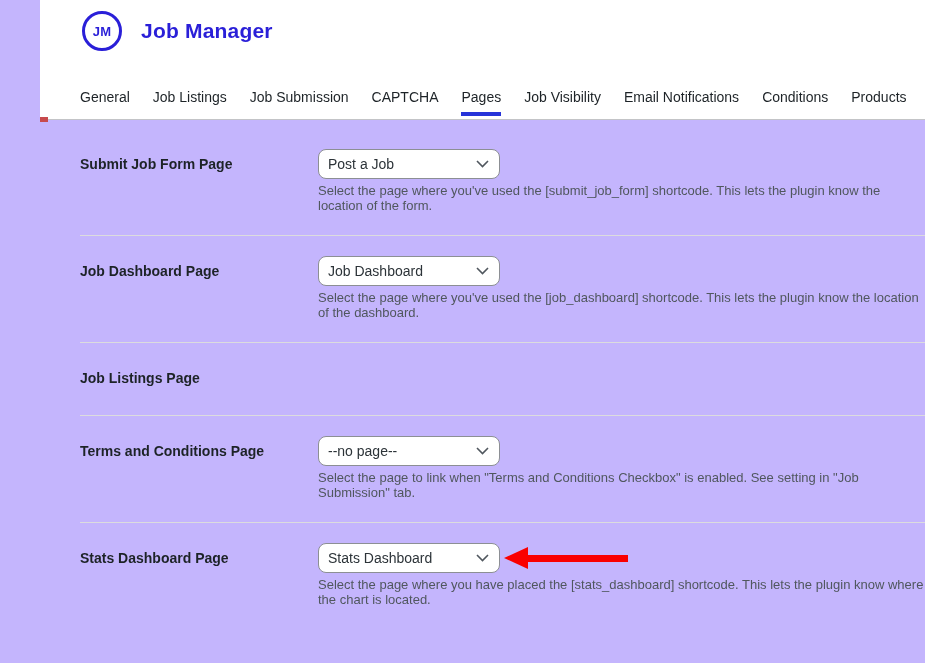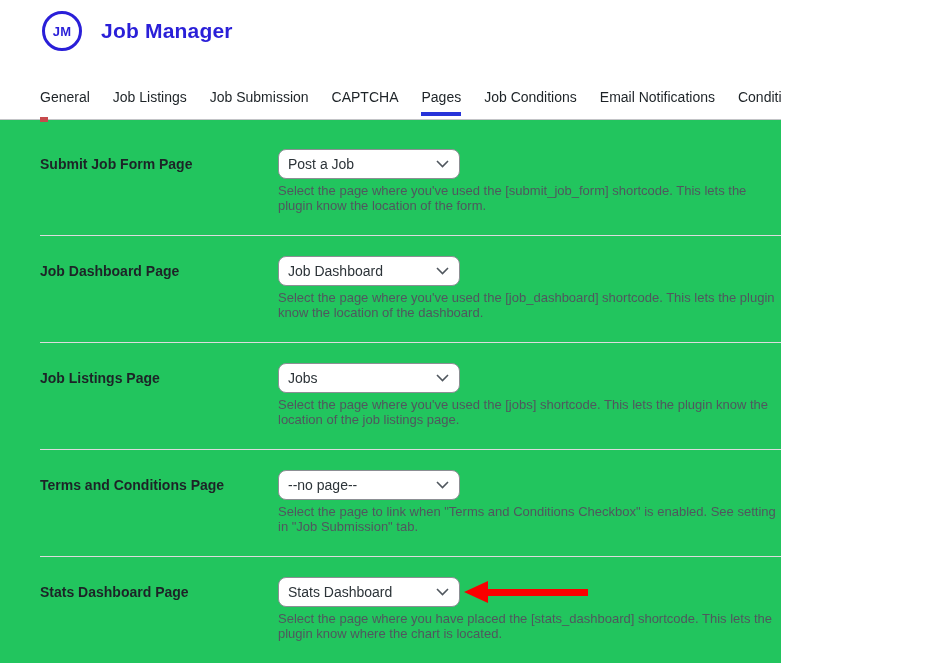--- a/index.html
+++ b/index.html
@@ -1,23 +1,24 @@
 <!DOCTYPE html>
 <html><head>
 <meta charset="utf-8">
 <style>
   * { margin: 0; padding: 0; box-sizing: border-box; }
   html,body { background: #fff; }
   .screen {
     position: relative;
-    width: 781px;
+    width: 925px;
     height: 663px;
     overflow: hidden;
-    background: #22c55e;
+    background: #c4b5fd;
     font-family: "Liberation Sans", sans-serif;
+    padding-left: 40px;
   }
   
   .header {
     position: relative;
     height: 120px;
     background: #ffffff;
     border-bottom: 1px solid #c3c4c7;
   }
   .logo-row {
     position: absolute;
@@ -128,21 +129,21 @@
       <div class="logo-circle">JM</div>
       <div class="app-title">Job Manager</div>
     </div>
 
     <div class="tabs">
       <div class="tab">General</div>
       <div class="tab">Job Listings</div>
       <div class="tab">Job Submission</div>
       <div class="tab">CAPTCHA</div>
       <div class="tab active">Pages</div>
-      <div class="tab">Job Conditions</div>
+      <div class="tab">Job Visibility</div>
       <div class="tab">Email Notifications</div>
       <div class="tab">Conditions</div>
       <div class="tab">Products</div>
       <div class="tab">Reviews</div>
     </div>
   </div>
 
   <div class="red-mark"></div>
 
   <div class="content">
@@ -172,31 +173,20 @@
                 <path d="M1 1l5.5 5.5L12 1" fill="none" stroke="#50575e" stroke-width="1.6"></path>
               </svg>
           </span>
         </div>
         <div class="help">Select the page where you've used the [job_dashboard] shortcode. This lets the plugin know the location of the dashboard.</div>
       </div>
     </div>
 
     <div class="row">
       <div class="row-label">Job Listings Page</div>
-      <div class="row-control">
-        <div class="select">
-          <span>Jobs</span>
-          <span class="chevron">
-            <svg width="13" height="8" viewBox="0 0 13 8">
-                <path d="M1 1l5.5 5.5L12 1" fill="none" stroke="#50575e" stroke-width="1.6"></path>
-              </svg>
-          </span>
-        </div>
-        <div class="help">Select the page where you've used the [jobs] shortcode. This lets the plugin know the location of the job listings page.</div>
-      </div>
     </div>
 
     <div class="row">
       <div class="row-label">Terms and Conditions Page</div>
       <div class="row-control">
         <div class="select">
           <span>--no page--</span>
           <span class="chevron">
             <svg width="13" height="8" viewBox="0 0 13 8">
                 <path d="M1 1l5.5 5.5L12 1" fill="none" stroke="#50575e" stroke-width="1.6"></path>

